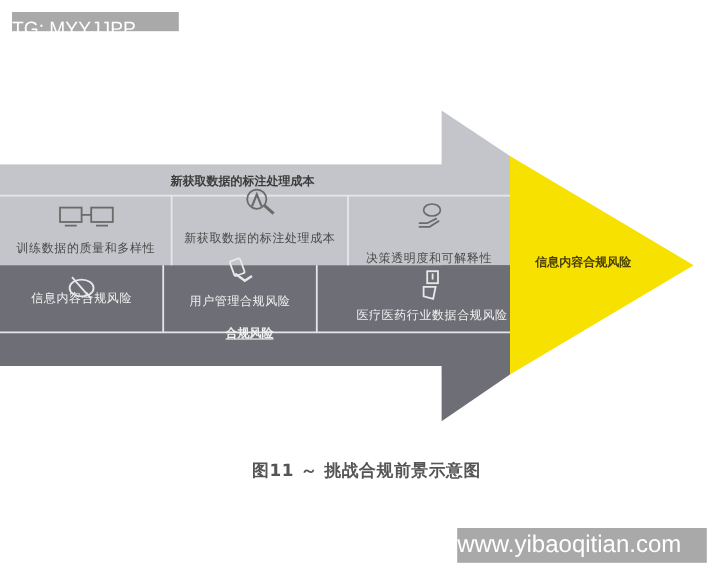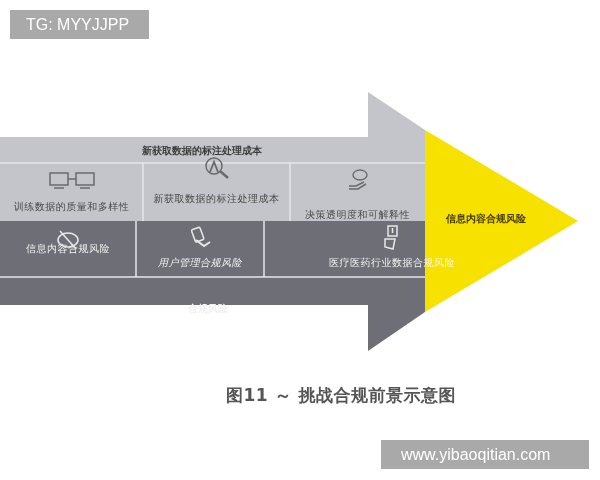--- a/index.html
+++ b/index.html
@@ -1,27 +1,27 @@
 <!DOCTYPE html>
 <html><head>
 <meta charset="utf-8">
 <style>
   html,body{margin:0;padding:0;}
   body{width:600px;height:480px;background:#ffffff;position:relative;overflow:hidden;font-family:"DejaVu Sans",sans-serif;}
   .wm{position:absolute;background:#a9a9a9;color:#ffffff;font-family:"Liberation Sans",sans-serif;}
-  #wm-top{left:10px;top:10px;width:139px;height:29px;font-size:16px;line-height:29px;padding-left:16px;box-sizing:border-box;}
-  #wm-bottom{left:381px;top:440px;width:208px;height:29px;font-size:16px;line-height:29px;padding-left:20px;box-sizing:border-box;}
+  #wm-top{left:10px;top:10px;width:139px;height:16px;font-size:16px;line-height:29px;padding-left:0;box-sizing:border-box;}
+  #wm-bottom{left:381px;top:440px;width:208px;height:29px;font-size:20px;line-height:29px;padding-left:0;box-sizing:border-box;}
   svg.shapes{position:absolute;left:0;top:0;}
   .cell{position:absolute;display:flex;flex-direction:column;align-items:center;justify-content:flex-end;box-sizing:border-box;font-size:10px;}
   .light .lbl{color:#4a4a4a;}
   .dark .lbl{color:#f2f2f2;}
   .lbl{padding-bottom:7px;white-space:nowrap;letter-spacing:0.5px;}
   .icon{position:absolute;top:8px;left:50%;transform:translateX(-50%);}
   .hdr{position:absolute;font-size:10px;white-space:nowrap;font-weight:bold;}
-  #caption{position:absolute;left:210px;top:384px;font-size:17px;color:#555;font-weight:bold;letter-spacing:0.5px;margin-left:16px;}
+  #caption{position:absolute;left:210px;top:384px;font-size:14px;color:#555;font-weight:bold;letter-spacing:0.5px;}
   #yellow-label{position:absolute;left:446px;top:212px;font-size:10px;color:#4a4000;font-weight:bold;}
 </style>
 </head>
 <body>
 
 <div id="wm-top" class="wm">TG: MYYJJPP</div>
 
 <svg class="shapes" width="600" height="480">
 
   <polygon points="368,92 425,130 425,221 368,221 368,137" fill="#c4c5ca"></polygon>
@@ -71,35 +71,35 @@
   <span class="lbl">决策透明度和可解释性</span>
 </div>
 
 <div class="cell dark" style="left:0;top:221px;width:136px;height:42px;">
   <svg class="icon" width="24" height="22" viewBox="0 0 24 22">
     <ellipse cx="12" cy="11" rx="10" ry="7" fill="none" stroke="#e8e8e8" stroke-width="1.5"></ellipse>
     <line x1="4" y1="2" x2="20" y2="20" stroke="#e8e8e8" stroke-width="1.5"></line>
   </svg>
   <span class="lbl">信息内容合规风险</span>
 </div>
-<div class="cell dark" style="left:136px;top:221px;width:128px;height:56px;font-style:italic;">
+<div class="cell dark" style="left:136px;top:209px;width:128px;height:56px;">
   <svg class="icon" width="24" height="24" viewBox="0 0 24 24" style="top:5px;">
     <rect x="5" y="2" width="9" height="13" rx="1.5" fill="none" stroke="#e8e8e8" stroke-width="1.5" transform="rotate(-20 10 8)"></rect>
     <path d="M8 14 L16 20 L22 16" fill="none" stroke="#e8e8e8" stroke-width="2"></path>
   </svg>
   <span class="lbl">用户管理合规风险</span>
 </div>
-<div class="cell dark" style="left:264px;top:221px;width:192px;height:56px;margin-left:32px;">
+<div class="cell dark" style="left:264px;top:221px;width:192px;height:56px;">
   <svg class="icon" width="22" height="26" viewBox="0 0 22 26" style="top:4px;">
     <rect x="7" y="1" width="9" height="10" fill="none" stroke="#e8e8e8" stroke-width="1.5"></rect>
     <line x1="11.5" y1="3" x2="11.5" y2="8" stroke="#e8e8e8" stroke-width="1.5"></line>
     <path d="M4 14 L14 14 L12 24 L4 22 Z" fill="none" stroke="#e8e8e8" stroke-width="1.5"></path>
   </svg>
   <span class="lbl">医疗医药行业数据合规风险</span>
 </div>
 
-<div class="hdr" style="left:188px;top:302px;color:#f0f0f0;">合规风险</div>
+<div class="hdr" style="left:188px;top:271px;color:#f0f0f0;text-decoration:underline;">合规风险</div>
 
 <div id="yellow-label">信息内容合规风险</div>
 
 <div id="caption">图11 ～ 挑战合规前景示意图</div>
 
 <div id="wm-bottom" class="wm">www.yibaoqitian.com</div>
 
 </body></html>

